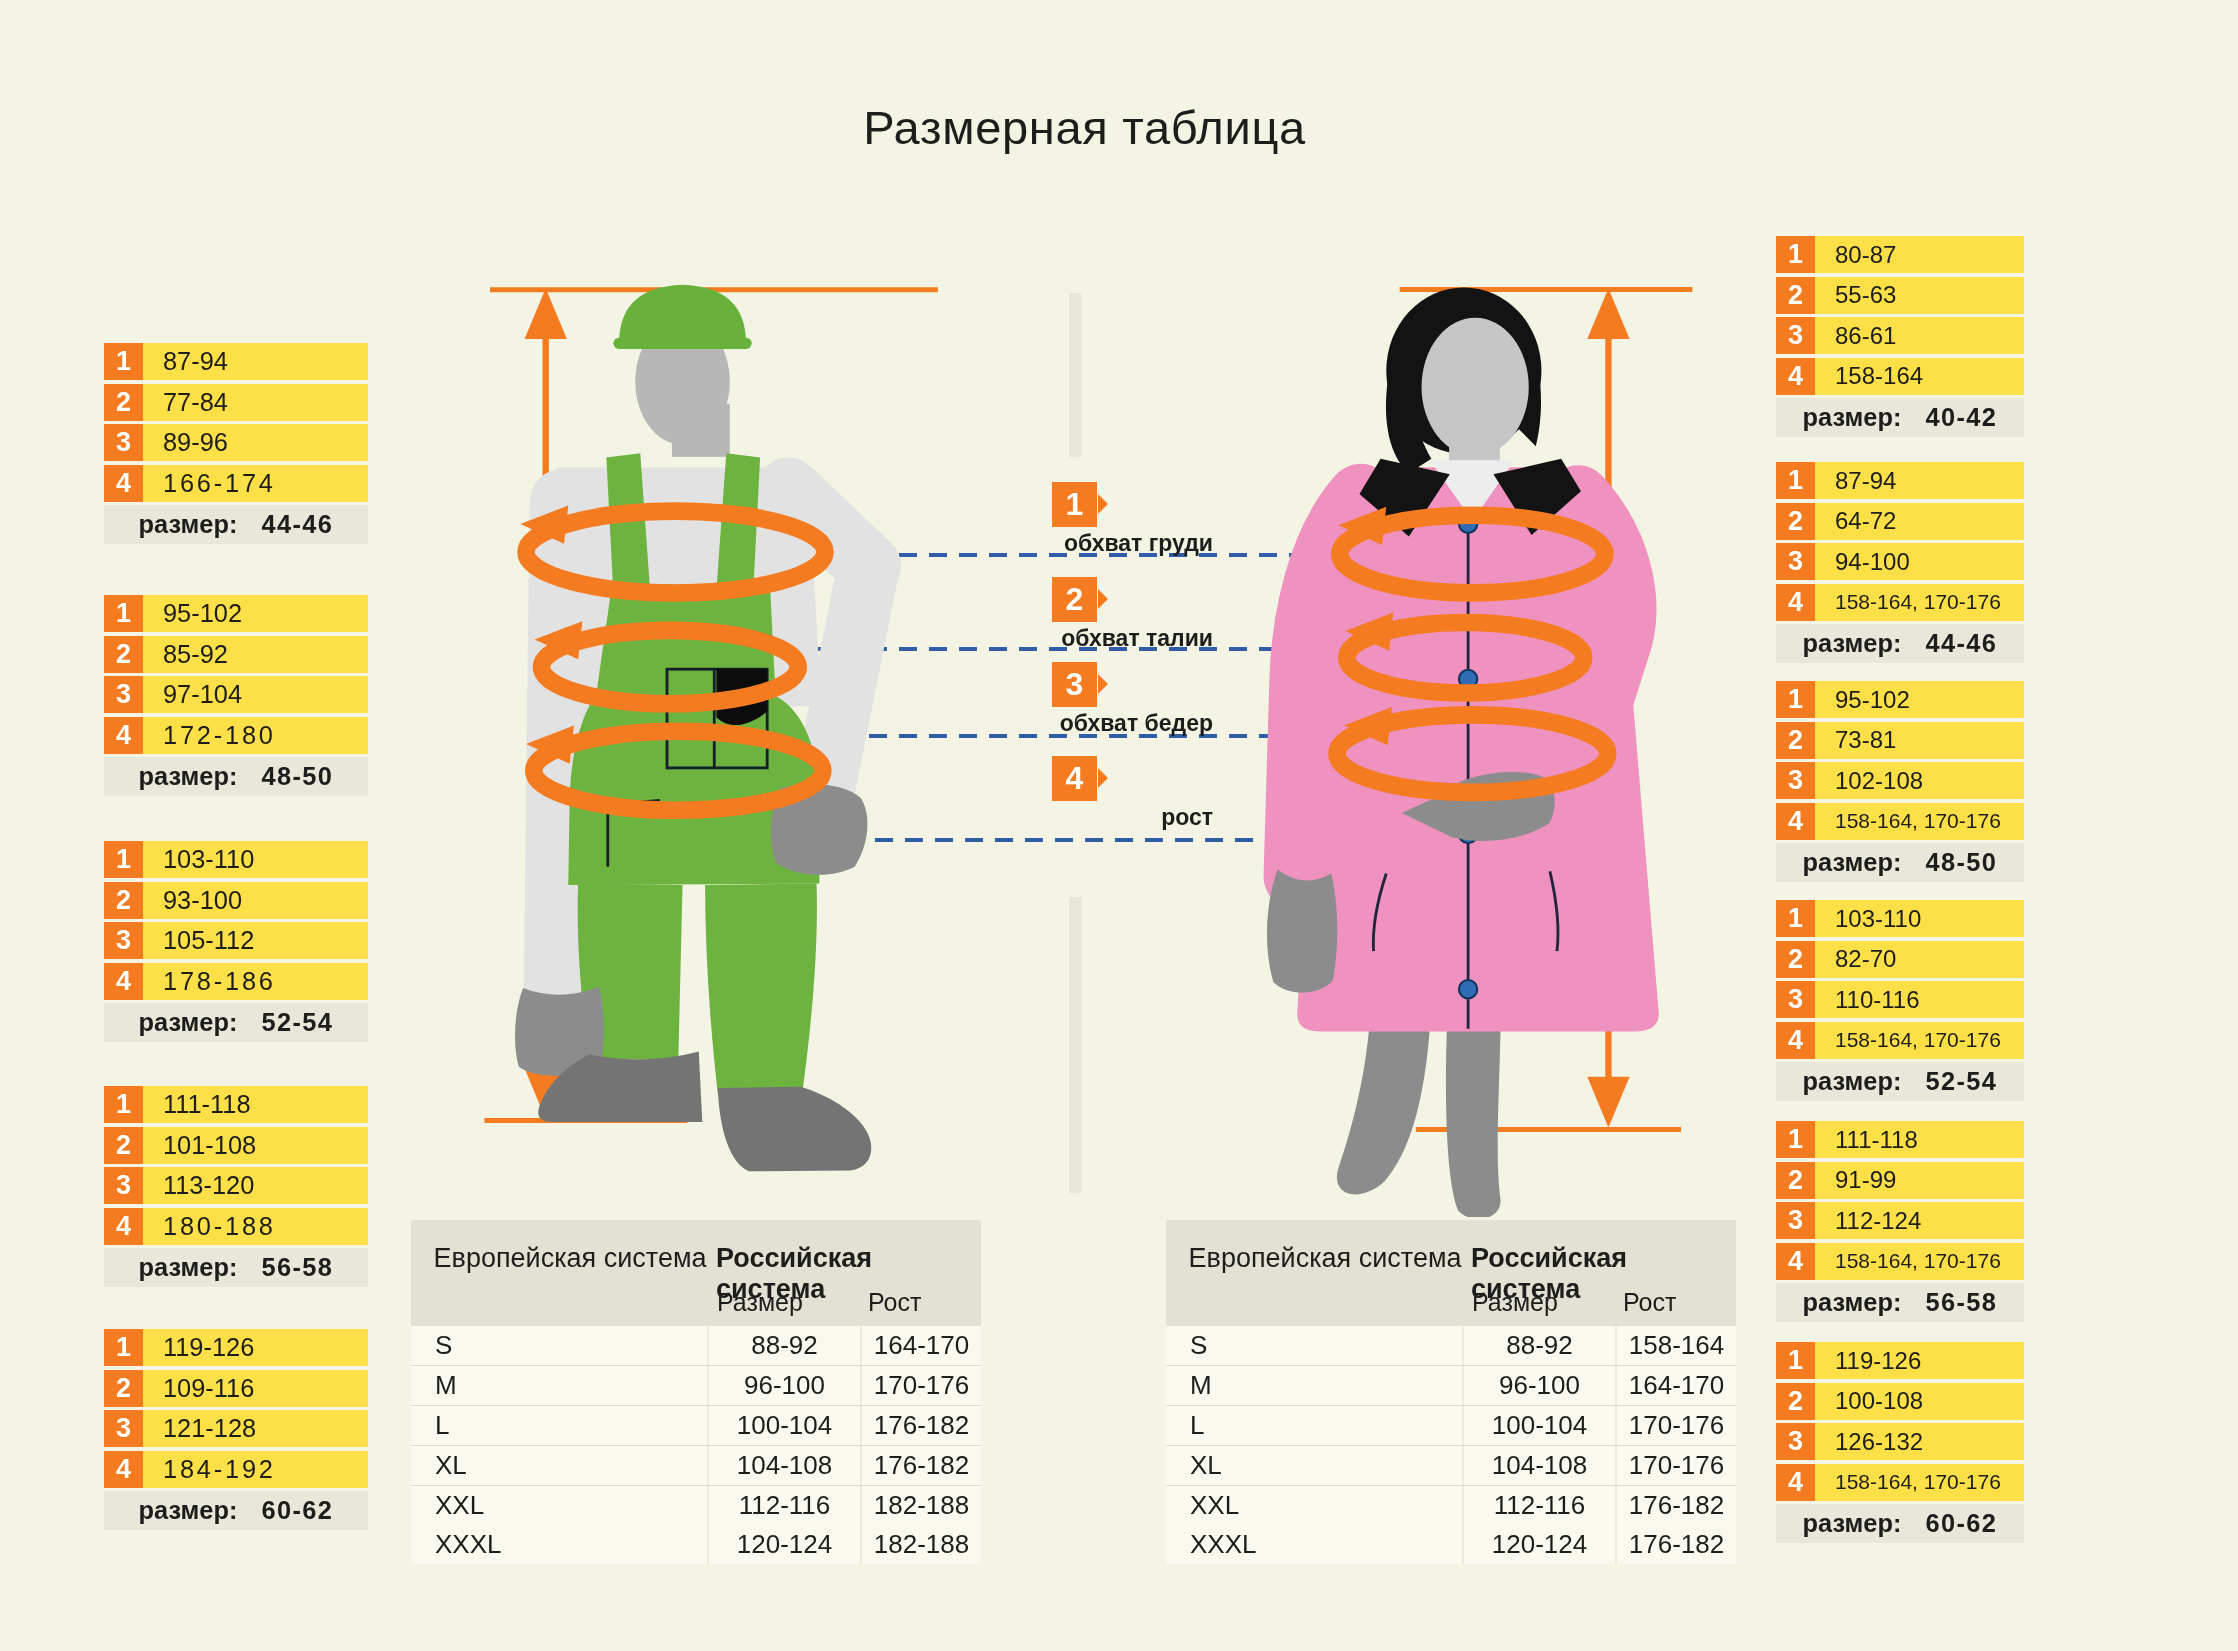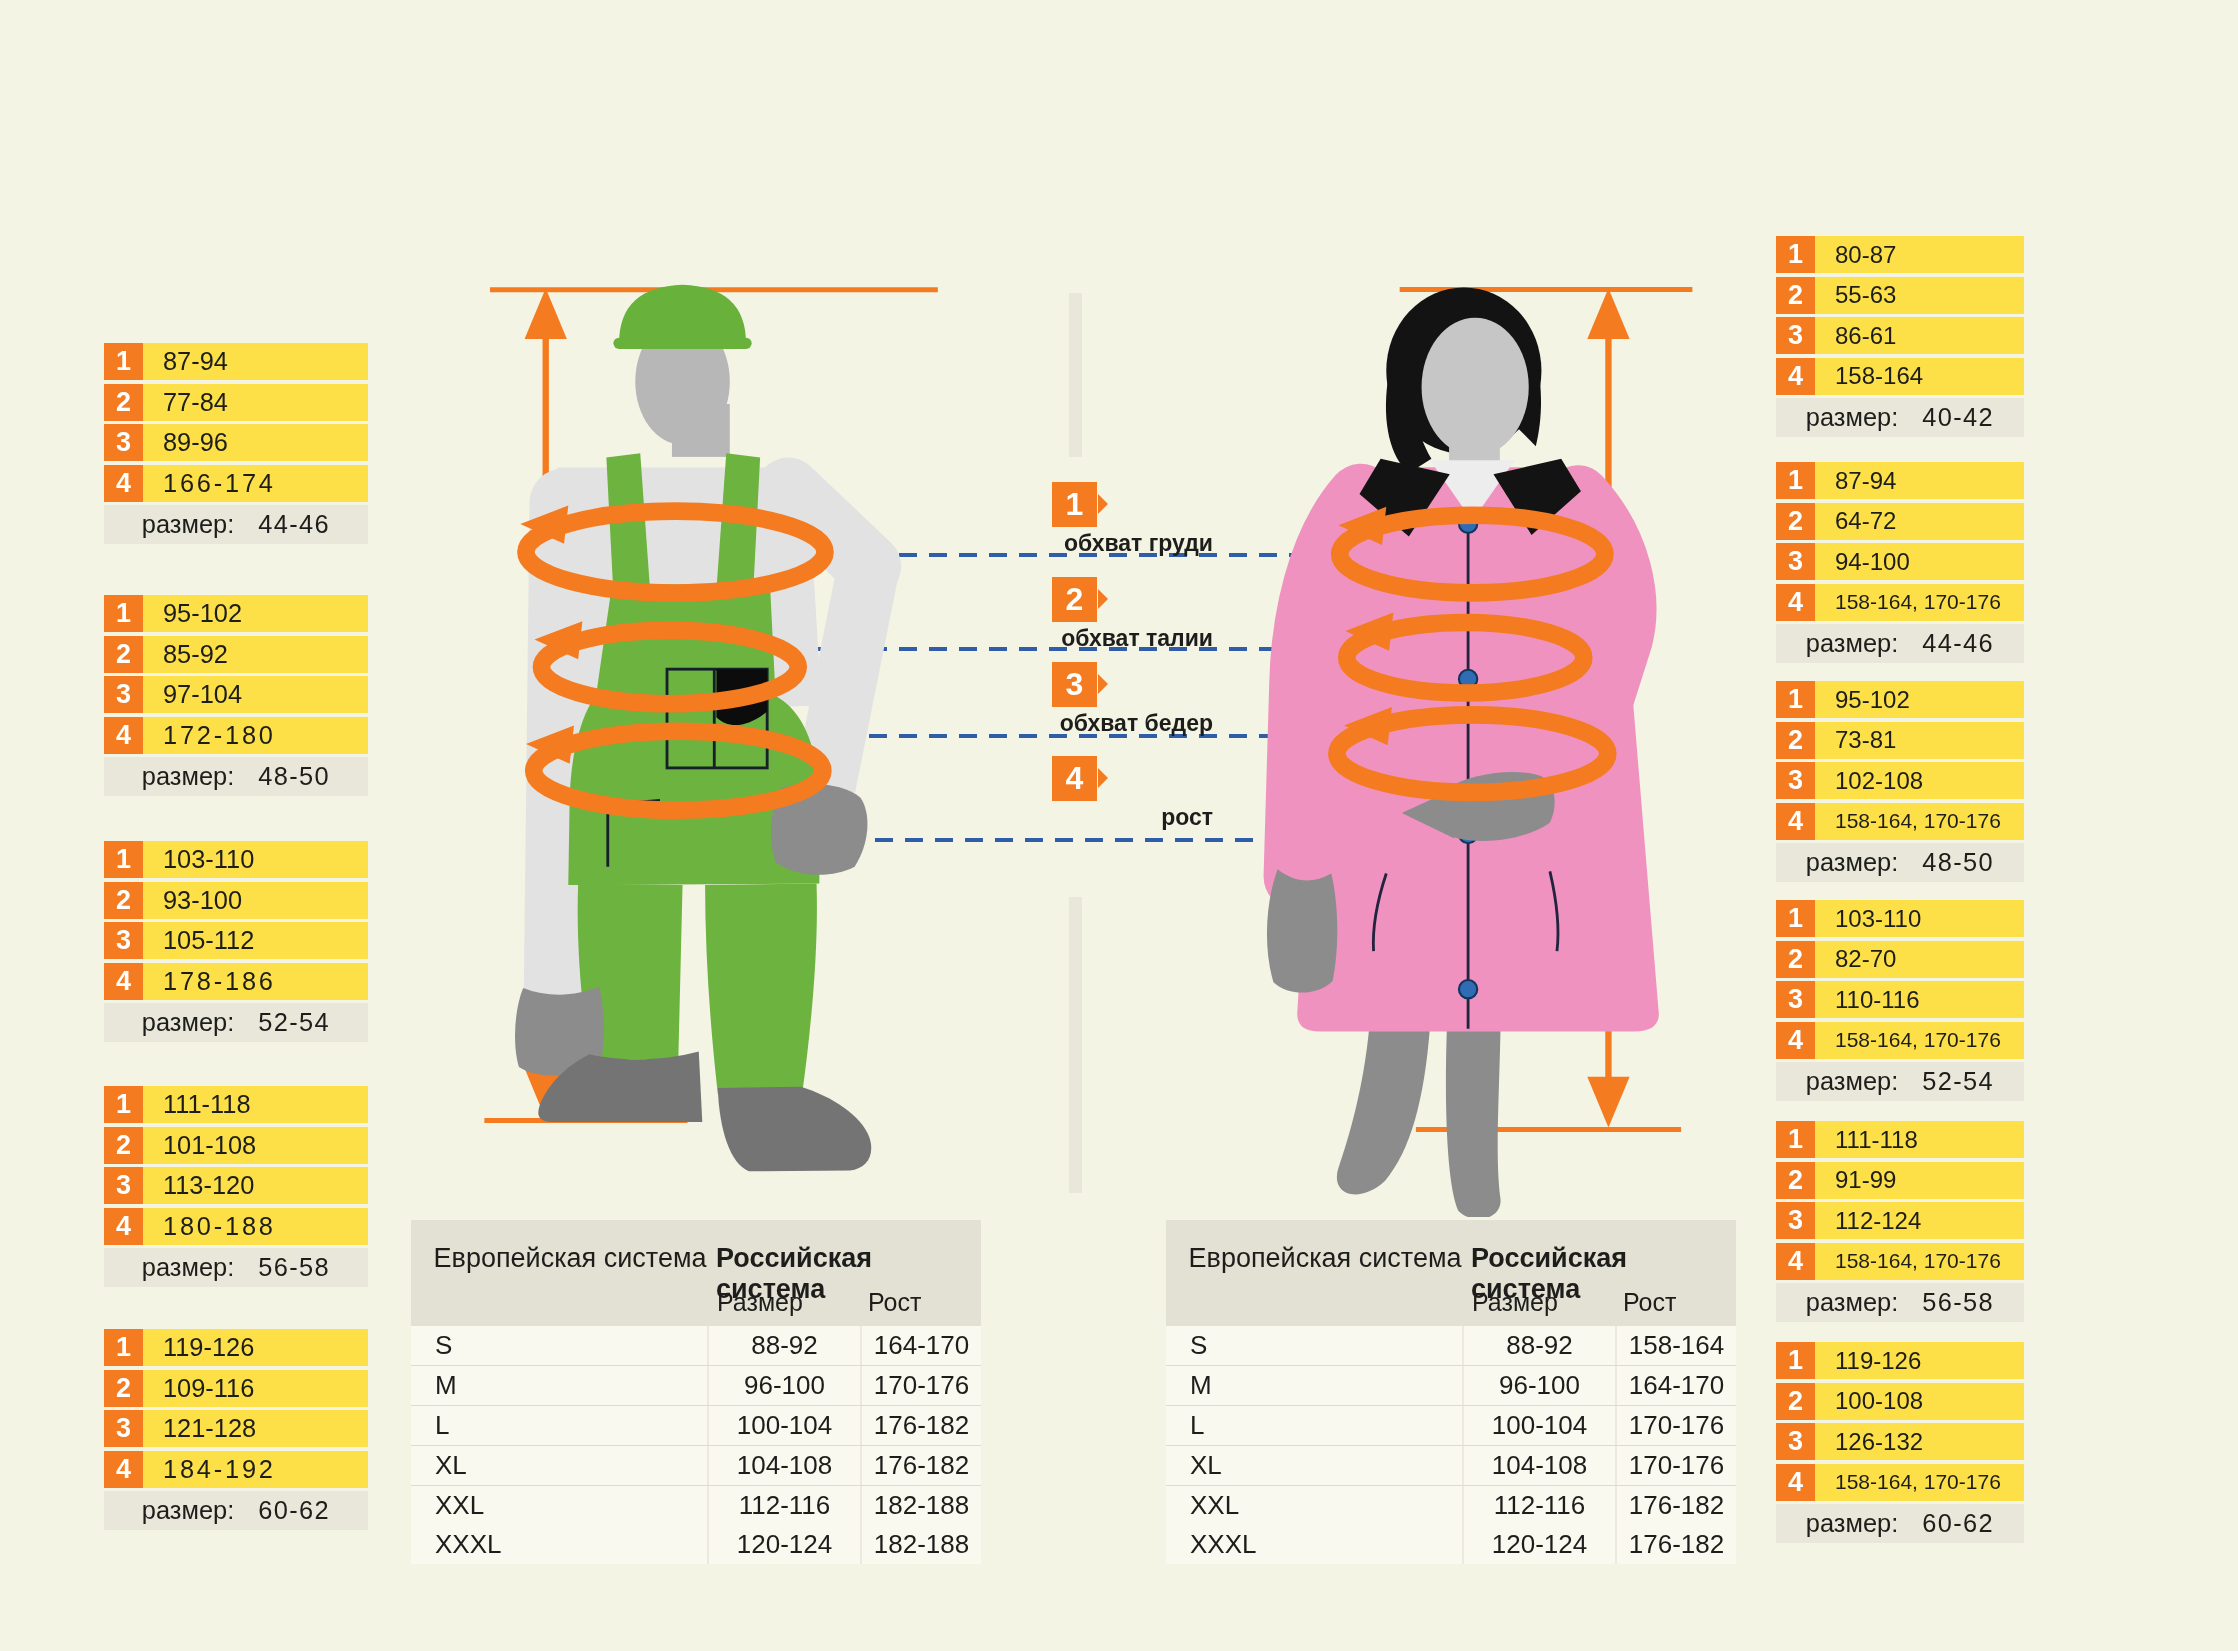--- a/index.html
+++ b/index.html
@@ -31,21 +31,21 @@
   .sblock { position:absolute; z-index:6; }
   .srow { display:flex; margin-bottom:3.5px; }
   .srow .num { flex:0 0 39px; width:39px; height:37px; background:#f47b20; color:#fff;
                font-size:27px; font-weight:bold; display:flex; align-items:center; justify-content:center; }
   .srow .val { flex:1; background:#fde047; height:37px; display:flex; align-items:center;
                padding-left:20px; font-size:25.4px; }
   .sblock.left .val.height-val { letter-spacing:2.8px; }
   .sblock.right .srow .val { font-size:24px; }
   .sblock.right .srow .val.long { font-size:21px; }
   .sfoot { background:#e8e7da; height:39px; display:flex; align-items:center; justify-content:center;
-           font-size:25.4px; font-weight:normal; gap:24px; }
+           font-size:25.4px; font-weight:bold; gap:24px; }
   .sfoot .v { letter-spacing:1.4px; }
 
   
   .ctable { position:absolute; top:1220px; width:570px; z-index:6; }
   .chead { background:#e2e1d3; height:106px; position:relative; }
   .chead .h1 { position:absolute; left:22.6px; top:22.6px; font-size:27px; font-weight:normal; }
   .chead .h2 { position:absolute; left:305px; top:22.6px; font-size:27px; font-weight:bold; }
   .chead .s1 { position:absolute; left:306px; top:68px; font-size:25px; }
   .chead .s2 { position:absolute; left:457px; top:68px; font-size:25px; }
   .crow { height:39px; background:#faf9f0; display:flex; align-items:center; }
@@ -56,20 +56,21 @@
               height:100%; display:flex; align-items:center; justify-content:center; }
   .crow .c2 { flex:1; text-align:center; font-size:26px; }
 
   .figure { position:absolute; z-index:3; }
 </style>
 </head>
 <body>
 
 <div class="canvas">
 
+  <div class="page-title">Размерная таблица</div>
 
   <div class="divider-bar divider-top"></div>
   <div class="divider-bar divider-bottom"></div>
 
   <div class="dash" style="top:553px; left:779px; width:596px;"></div>
   <div class="dash" style="top:647px; left:779px; width:596px;"></div>
   <div class="dash" style="top:734px; left:779px; width:596px;"></div>
   <div class="dash" style="top:838px; left:545px; width:1062px;"></div>
 
   <div class="mbadge" style="top:482px;">1</div>

